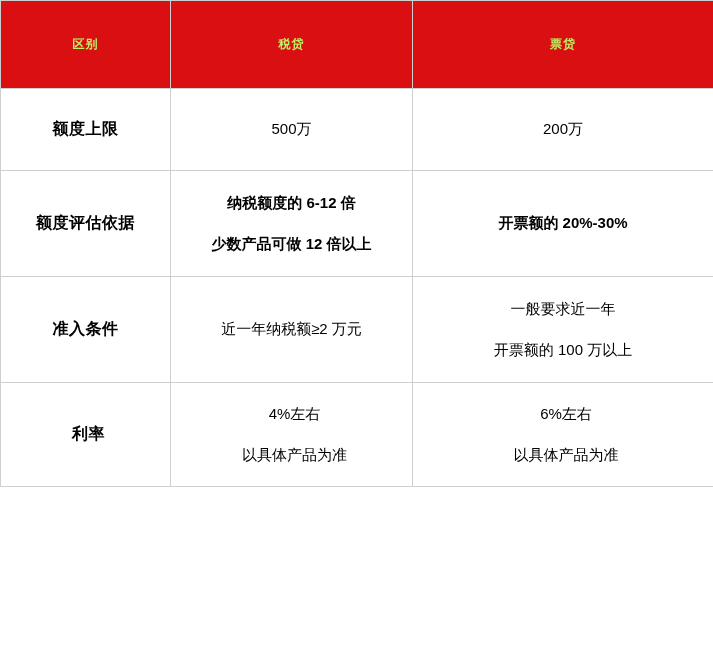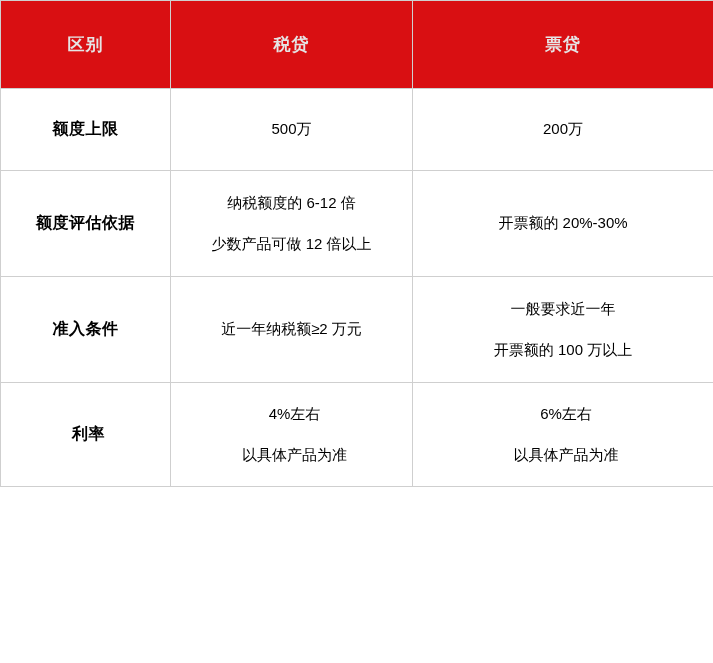--- a/index.html
+++ b/index.html
@@ -33,41 +33,41 @@
   table.compare td {
     border: 1px solid #cfcfcf;
     text-align: center;
     vertical-align: middle;
     padding: 6px 8px;
     box-sizing: border-box;
   }
 
   thead th {
     background: #d90f12;
-    color: #e5e5e5;
+    color: #bef264;
     border: 1px solid #d90f12;
     font-weight: bold;
-    font-size: 17px;
+    font-size: 12px;
     height: 88px;
     letter-spacing: 1px;
   }
 
   tbody td {
     font-size: 15px;
     line-height: 1.9;
   }
   tbody td.label {
     font-weight: bold;
     font-size: 16px;
     letter-spacing: 0.5px;
   }
   tbody tr.r-borrower td { height: 82px; }
   tbody tr.r-basis td { height: 82px; }
   tbody tr.r-limit td { height: 82px; }
-  tbody tr.r-assess td { height: 106px; }
+  tbody tr.r-assess td { height: 106px; font-weight: bold; }
   tbody tr.r-entry td { height: 106px; }
   tbody tr.r-rate td { height: 104px; padding-left: 14px; }
 
   .lines span {
     display: block;
   }
   .lines span + span {
     margin-top: 12px;
   }
 </style>

